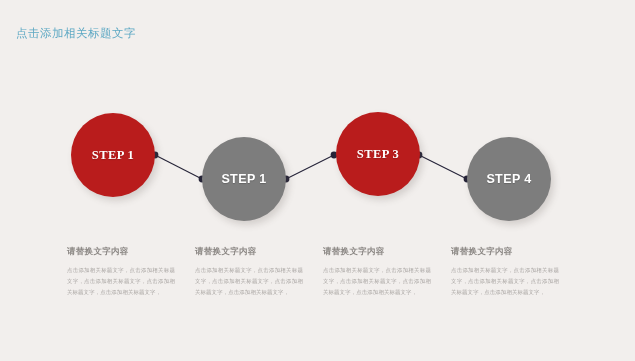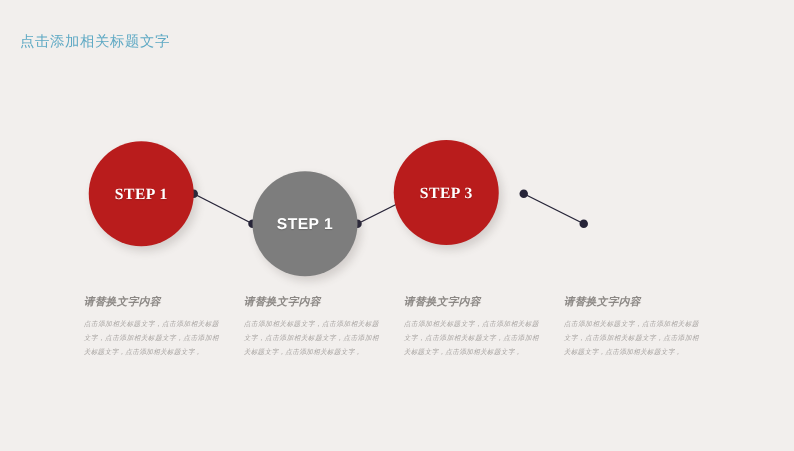--- a/index.html
+++ b/index.html
@@ -70,31 +70,30 @@
     font-size: 12.5px;
     font-weight: bold;
     letter-spacing: 0.4px;
     text-shadow: 0 1px 1px rgba(0,0,0,0.18);
     white-space: nowrap;
   }
 
   
   #circle-1 { left: 71px;  top: 18px; }
   #circle-2 { left: 202px; top: 42px; }
-  #circle-3 { left: 315px; top: 17px; }
+  #circle-3 { left: 336px; top: 17px; }
   #circle-4 { left: 467px; top: 42px; }
 
   
   .columns {
     position: absolute;
     left: 0;
-    top: 236px;
+    top: 246px;
     width: 628px;
     height: 100px;
-    font-style: italic;
   }
   .column {
     position: absolute;
     width: 108px;
     top: 0;
   }
   .column:nth-child(1) { left: 67px; }
   .column:nth-child(2) { left: 195px; }
   .column:nth-child(3) { left: 323px; }
   .column:nth-child(4) { left: 451px; }
@@ -144,20 +143,23 @@
     </div>
 
     <div class="step-circle gray" id="circle-2">
       <span class="step-label">STEP 1</span>
     </div>
 
     <div class="step-circle teal" id="circle-3">
       <span class="step-label">STEP 3</span>
     </div>
 
+    <div class="step-circle gray" id="circle-4">
+      <span class="step-label">STEP 4</span>
+    </div>
 
   </div>
 
   <div class="columns">
 
     <div class="column">
       <div class="col-heading">请替换文字内容</div>
       <div class="col-body">点击添加相关标题文字，点击添加相关标题文字，点击添加相关标题文字，点击添加相关标题文字，点击添加相关标题文字，</div>
     </div>
 

